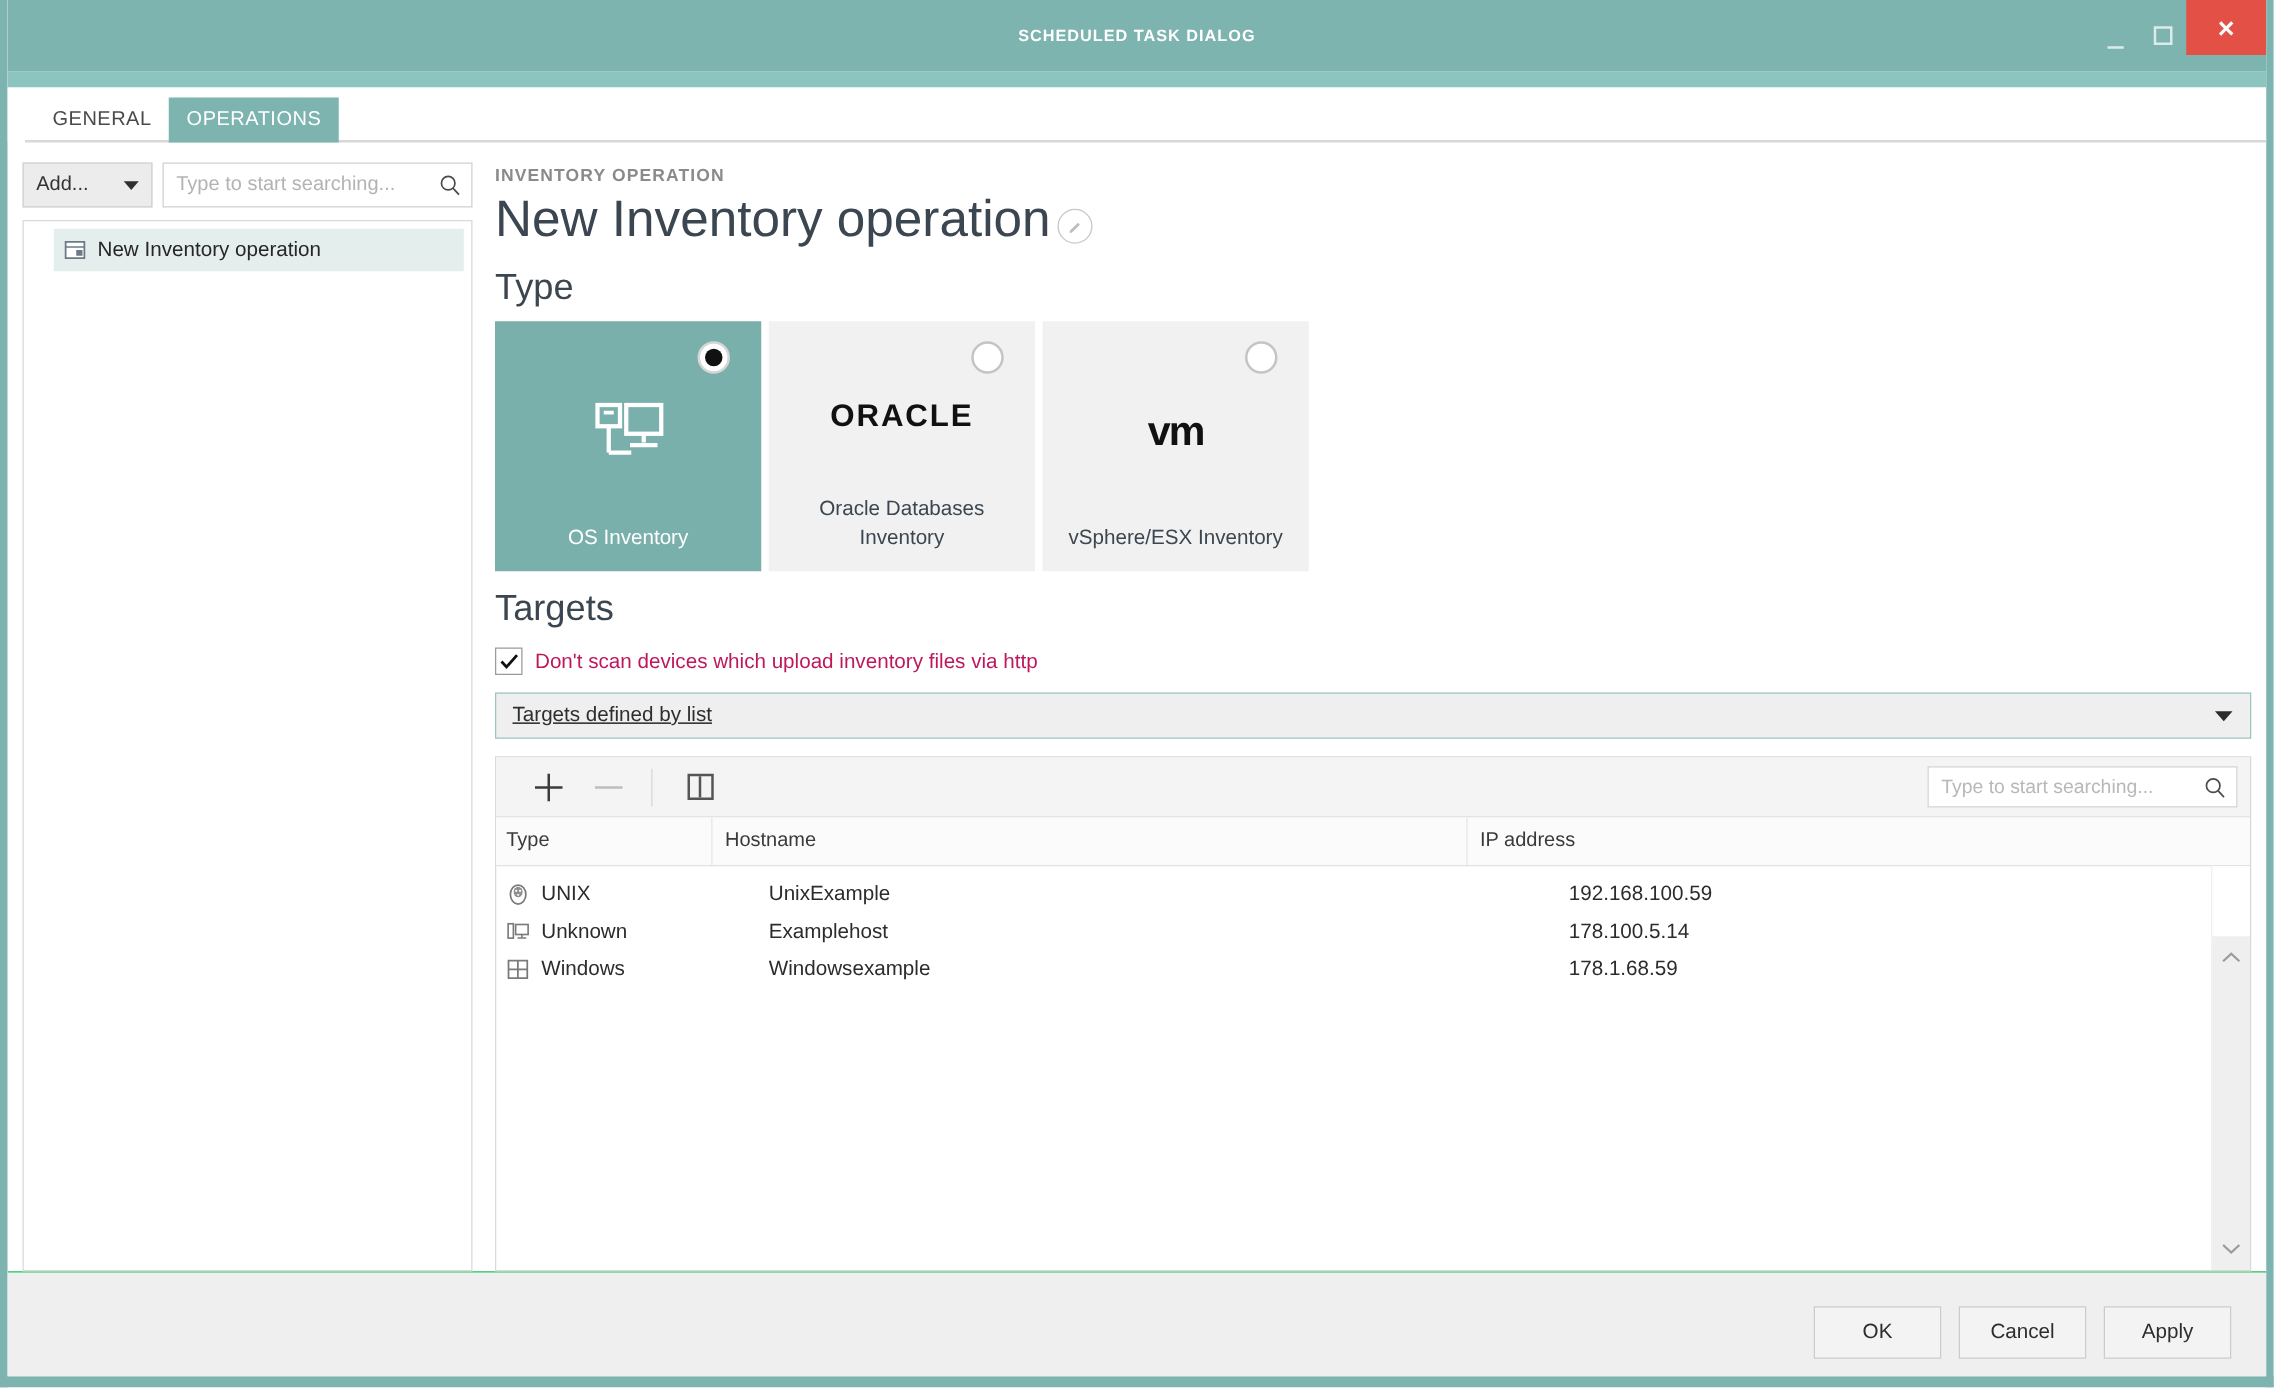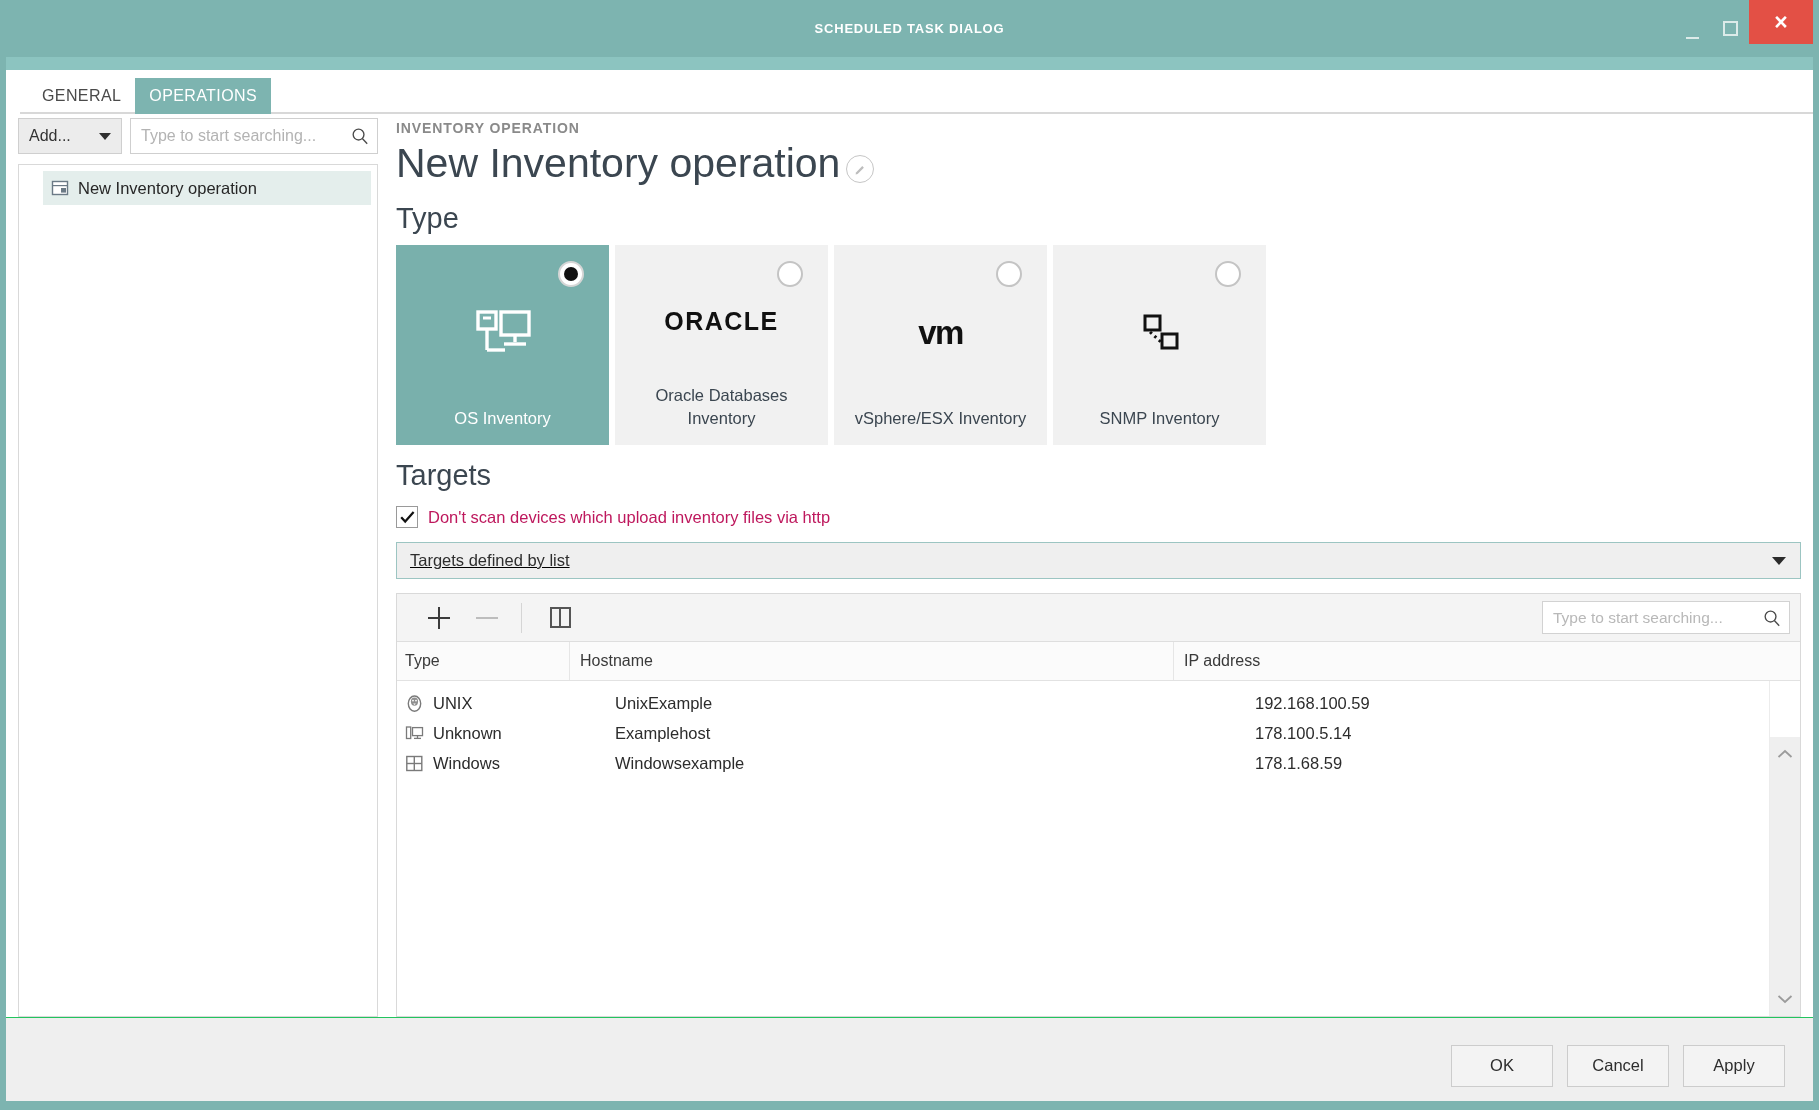--- a/index.html
+++ b/index.html
@@ -117,21 +117,21 @@
     background: transparent;
   }
   .tab.active {
     background: #7db4b0;
     color: #ffffff;
   }
 
   
   .body {
     display: flex;
-    padding: 0 12px 0 12px;
+    padding: 12px 12px 0 12px;
     height: 903px;
     box-sizing: border-box;
     justify-content: space-between;
   }
 
   
   .leftpane {
     width: 360px;
     flex: 0 0 360px;
     display: flex;
@@ -633,31 +633,20 @@
         </div>
 
         <div class="card">
           <div class="radio"></div>
           <div class="card-icon">
             <span class="vm-logo">vm</span>
           </div>
           <div class="card-label">vSphere/ESX Inventory</div>
         </div>
 
-        <div class="card">
-          <div class="radio"></div>
-          <div class="card-icon">
-            <svg width="50" height="42" viewBox="0 0 50 42">
-              <rect x="10" y="4" width="15" height="14" fill="none" stroke="#111111" stroke-width="3"></rect>
-              <rect x="27" y="22" width="15" height="14" fill="none" stroke="#111111" stroke-width="3"></rect>
-              <line x1="15" y1="20" x2="26" y2="30" stroke="#111111" stroke-width="3" stroke-dasharray="2.5 3.5"></line>
-            </svg>
-          </div>
-          <div class="card-label">SNMP Inventory</div>
-        </div>
 
       </div>
 
       <div class="h2">Targets</div>
 
       <div class="check-row">
         <div class="checkbox">
           <svg width="15" height="13" viewBox="0 0 15 13">
             <path d="M1.2 6.2 L5.2 10.6 L13.6 1.1" fill="none" stroke="#111111" stroke-width="2.2"></path>
           </svg>

